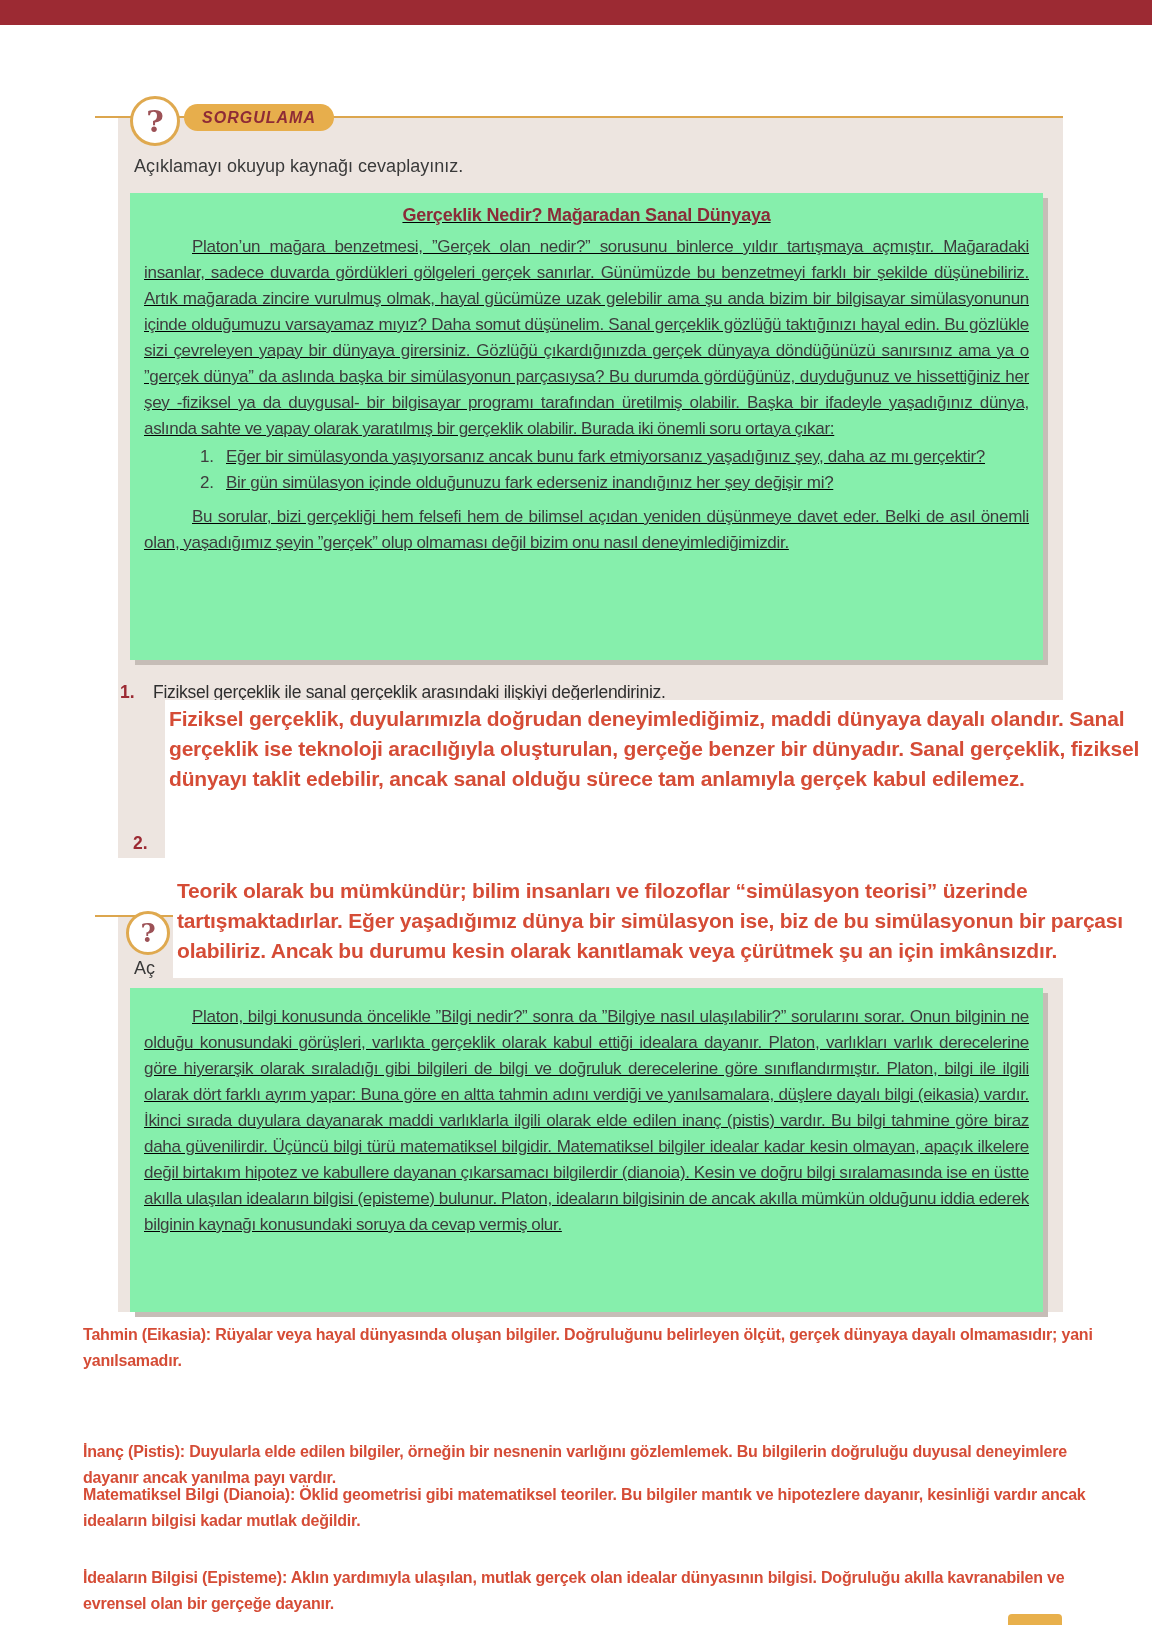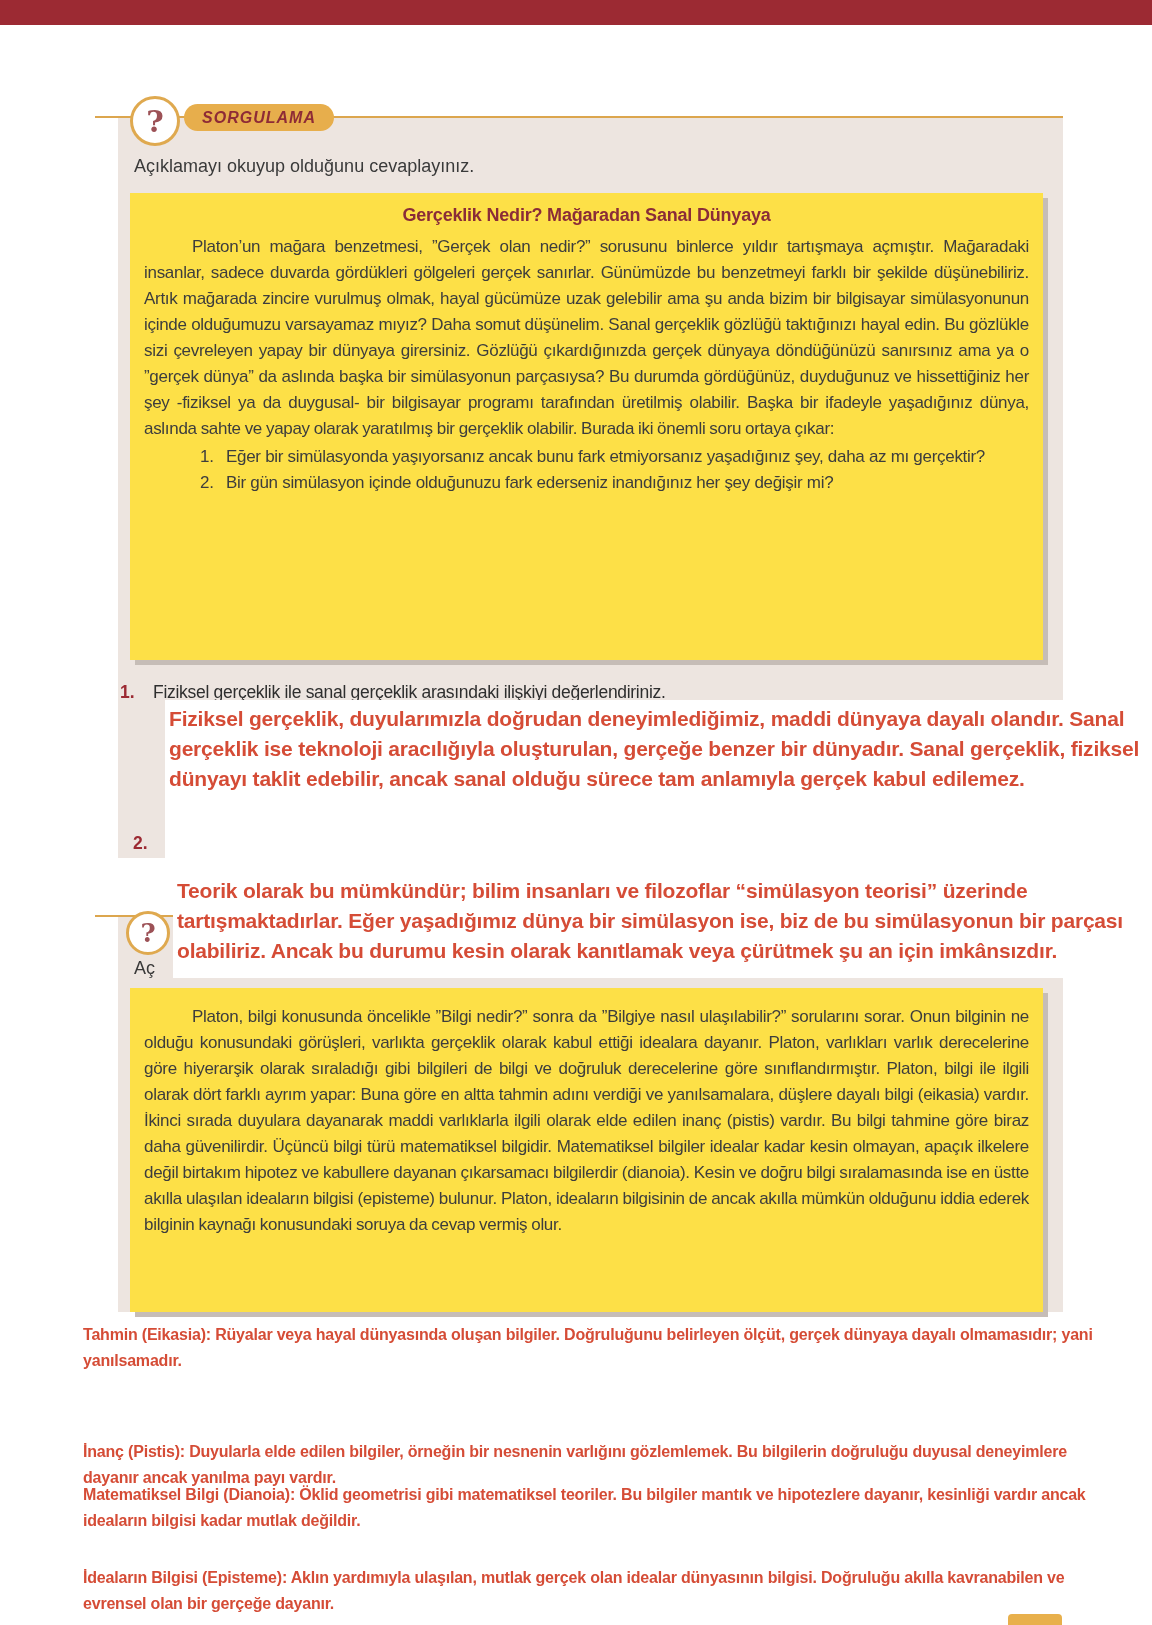--- a/index.html
+++ b/index.html
@@ -18,22 +18,22 @@
   }
   .badge-pill{
     background:#E7AE4C;border-radius:15px;display:flex;align-items:center;justify-content:center;
     z-index:5;
   }
   .badge-pill span{
     font-style:italic;font-weight:bold;color:#8E2B36;font-size:16px;letter-spacing:1px;
   }
   .instruction{font-size:18px;color:#3A3A3A;z-index:4;}
   .panel{
-    background:#fde047;box-shadow:5px 5px 0 #C6BDB7;z-index:3;
-    padding:10px 14px 0 14px;box-sizing:border-box;
+    background:#86efac;box-shadow:5px 5px 0 #C6BDB7;z-index:3;
+    padding:10px 14px 0 14px;box-sizing:border-box;text-decoration:underline;
   }
   .ptitle{
     text-align:center;color:#8A2C38;font-weight:bold;font-size:18px;
     letter-spacing:-0.2px;margin:2px 0 8px 0;
   }
   .ptext{
     font-size:17px;line-height:26px;color:#3D3D3D;text-align:justify;
     letter-spacing:-0.3px;word-spacing:-0.5px;margin:0;
   }
   .indent{text-indent:48px;}
@@ -60,35 +60,36 @@
 <div class="abs topbar"></div>
 
 <div class="abs section-bg" style="left:118px;top:117px;width:945px;height:741px;"></div>
 <div class="abs hline" style="left:95px;top:116px;width:968px;"></div>
 <div class="abs qcircle" style="left:130px;top:96px;width:44px;height:44px;font-size:30px;">
   <span>?</span>
 </div>
 <div class="abs badge-pill" style="left:184px;top:104px;width:150px;height:27px;">
   <span>SORGULAMA</span>
 </div>
-<div class="abs instruction" style="left:134px;top:156px;">Açıklamayı okuyup olduğunu cevaplayınız.</div>
+<div class="abs instruction" style="left:134px;top:156px;">Açıklamayı okuyup kaynağı cevaplayınız.</div>
 
 <div class="abs panel" style="left:130px;top:193px;width:913px;height:467px;">
   <div class="ptitle">Gerçeklik Nedir? Mağaradan Sanal Dünyaya</div>
   <p class="ptext indent">Platon’un mağara benzetmesi, ”Gerçek olan nedir?” sorusunu binlerce yıldır tartışmaya açmıştır. Mağaradaki insanlar, sadece duvarda gördükleri gölgeleri gerçek sanırlar. Günümüzde bu benzetmeyi farklı bir şekilde düşünebiliriz. Artık mağarada zincire vurulmuş olmak, hayal gücümüze uzak gelebilir ama şu anda bizim bir bilgisayar simülasyonunun içinde olduğumuzu varsayamaz mıyız? Daha somut düşünelim. Sanal gerçeklik gözlüğü taktığınızı hayal edin. Bu gözlükle sizi çevreleyen yapay bir dünyaya girersiniz. Gözlüğü çıkardığınızda gerçek dünyaya döndüğünüzü sanırsınız ama ya o ”gerçek dünya” da aslında başka bir simülasyonun parçasıysa? Bu durumda gördüğünüz, duyduğunuz ve hissettiğiniz her şey -fiziksel ya da duygusal- bir bilgisayar programı tarafından üretilmiş olabilir. Başka bir ifadeyle yaşadığınız dünya, aslında sahte ve yapay olarak yaratılmış bir gerçeklik olabilir. Burada iki önemli soru ortaya çıkar:</p>
   <div class="plist">
     <div class="plist-item">
       <span class="plist-num">1.</span>
       <span>Eğer bir simülasyonda yaşıyorsanız ancak bunu fark etmiyorsanız yaşadığınız şey, daha az mı gerçektir?</span>
     </div>
     <div class="plist-item">
       <span class="plist-num">2.</span>
       <span>Bir gün simülasyon içinde olduğunuzu fark ederseniz inandığınız her şey değişir mi?</span>
     </div>
   </div>
+  <p class="ptext indent" style="margin-top:8px;">Bu sorular, bizi gerçekliği hem felsefi hem de bilimsel açıdan yeniden düşünmeye davet eder. Belki de asıl önemli olan, yaşadığımız şeyin ”gerçek” olup olmaması değil bizim onu nasıl deneyimlediğimizdir.</p>
 </div>
 
 <div class="abs qrow" style="left:120px;top:682px;width:930px;">
   <span class="qnum">1.</span>
   <span class="qtext" style="margin-left:14px;">Fiziksel gerçeklik ile sanal gerçeklik arasındaki ilişkiyi değerlendiriniz.</span>
 </div>
 
 <div class="abs overlay" style="left:165px;top:700px;width:985px;height:160px;padding:4px 6px 0 4px;">
   <p class="answer">Fiziksel gerçeklik, duyularımızla doğrudan deneyimlediğimiz, maddi dünyaya dayalı olandır. Sanal gerçeklik ise teknoloji aracılığıyla oluşturulan, gerçeğe benzer bir dünyadır. Sanal gerçeklik, fiziksel dünyayı taklit edebilir, ancak sanal olduğu sürece tam anlamıyla gerçek kabul edilemez.</p>
 </div>

